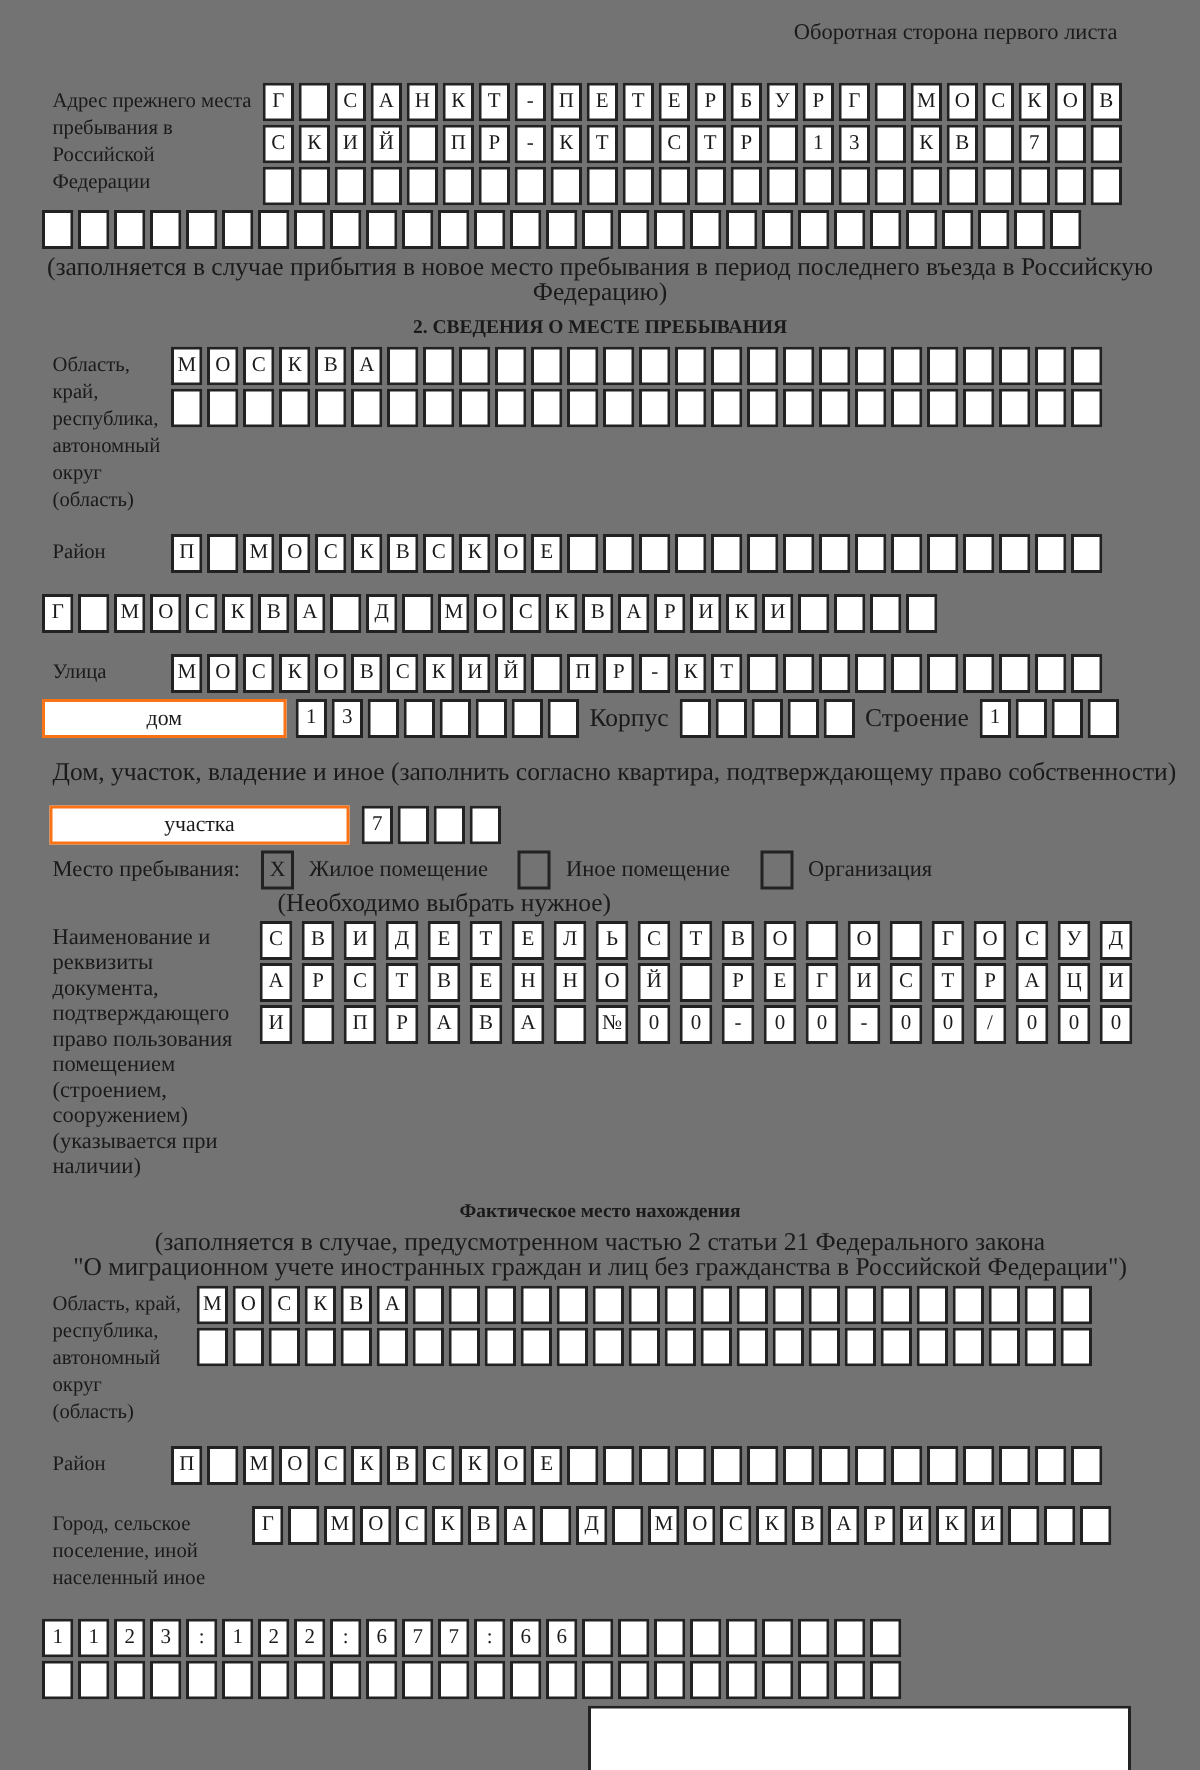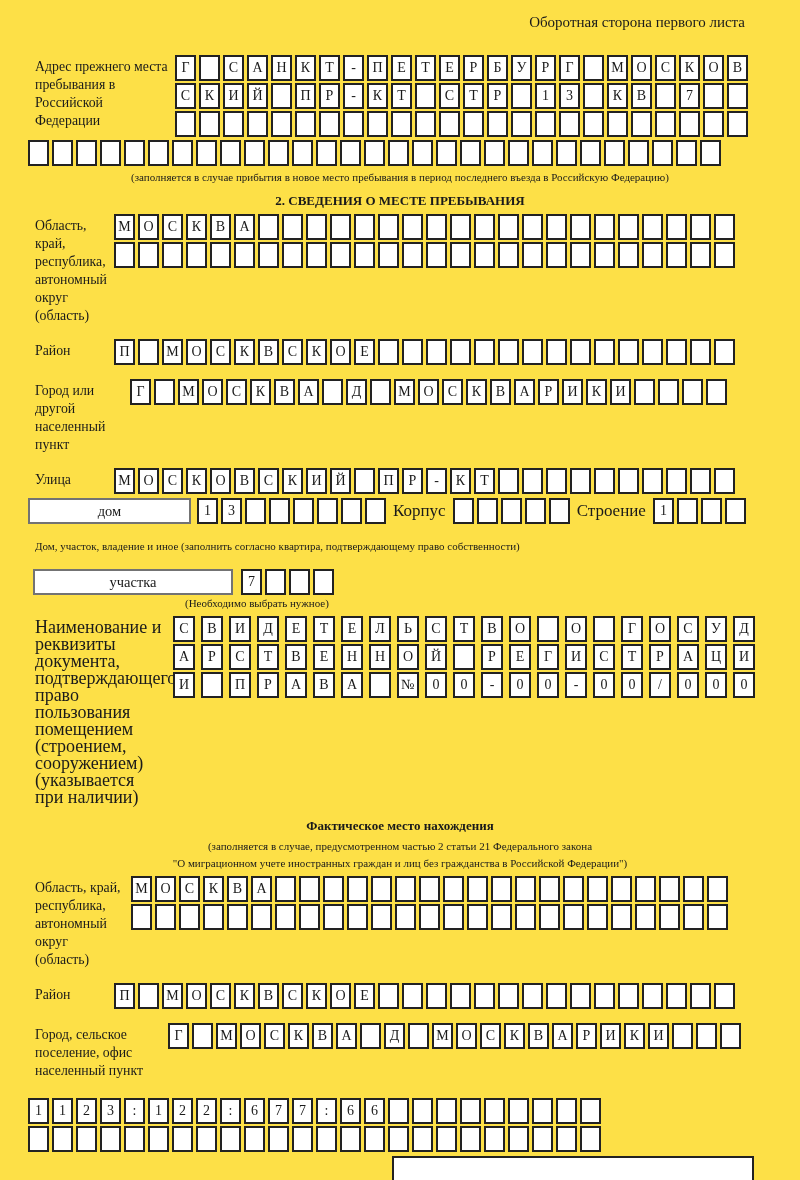--- a/index.html
+++ b/index.html
@@ -1,31 +1,31 @@
 <!DOCTYPE html>
 <html lang="ru"><head>
 <meta charset="utf-8">
 <style>
   html,body{margin:0;padding:0;background:#fff;}
   body{width:800px;height:1180px;font-family:"Liberation Serif","DejaVu Serif",serif;color:#1a1a1a;}
-  .page{position:relative;width:800px;height:1180px;overflow:hidden;background:#fde047;}
+  .page{position:relative;width:800px;height:1180px;overflow:hidden;background:#737373;}
   .hdr{text-align:right;padding:14px 55px 0 0;font-size:15px;}
   .frow{display:flex;align-items:flex-start;padding-left:28px;}
   .frow.center-v{align-items:center;}
   .flabel{flex:0 0 auto;font-size:13.8px;line-height:18px;padding:3px 6px 0 7px;box-sizing:border-box;}
-  .w147{width:147px}.w90{width:86px}.w105{width:102px}.w145{width:145px;font-size:18px;line-height:17px}.w103{width:103px}.w140{width:140px}
+  .w147{width:147px}.w90{width:86px}.w105{width:102px}.w145{width:145px;font-size:15px;line-height:17px}.w103{width:103px}.w140{width:140px}
   .rows{display:flex;flex-direction:column;gap:2px;}
   .cells{display:flex;gap:3px;}
   .cells.wide{gap:6px;}
   .cell{flex:0 0 auto;width:17px;height:22px;border:2px solid #222;font-size:14px;line-height:22px;text-align:center;background:#fff;}
   .cells.wide .cell{width:18px;}
-  .note{font-size:11px;line-height:17px;padding-left:35px;}
+  .note{font-size:17px;line-height:17px;padding-left:35px;}
   .note.center{text-align:center;padding:0 22px;}
   .sect-title{text-align:center;font-weight:bold;font-size:13px;line-height:19px;}
-  .boxfield{flex:0 0 auto;height:22px;border:2px solid #737373;font-size:14.5px;text-align:center;line-height:22px;background:#fff;}
+  .boxfield{flex:0 0 auto;height:22px;border:2px solid #f97316;font-size:14.5px;text-align:center;line-height:22px;background:#fff;}
   .house-box{width:159px}.apt-box{width:196px}
   .inline-lbl{font-size:17px;line-height:26px;margin:0 7px;white-space:nowrap;}
   .stay{display:flex;align-items:center;padding-left:35px;font-size:15px;}
   .stay .lead{margin-right:14px;}
   .cbox{flex:0 0 auto;width:18px;height:22px;border:2px solid #222;text-align:center;font-size:14.5px;line-height:22px;margin-right:10px;}
   .opt{margin-right:20px;}
   .stamp-box{width:358px;height:164px;border:2px solid #222;margin:4px 0 0 392px;background:#fff;}
   .mt2{margin-top:14px}.mt3{margin-top:3px}.mt4{margin-top:4px}.mt5{margin-top:5px}.mt10{margin-top:10px}.mt24{margin-top:24px}
   .pl33{padding-left:33px}
   .pt18{padding-top:18px}
@@ -245,21 +245,20 @@
         <span class="cell"></span>
         <span class="cell"></span>
         <span class="cell"></span>
         <span class="cell"></span>
         <span class="cell"></span>
         <span class="cell"></span>
       </div>
   </div>
 
   <div class="frow mt2">
-    <div class="flabel w105">Город или другой населенный пункт</div>
     <div class="cells">
         <span class="cell">Г</span>
         <span class="cell"></span>
         <span class="cell">М</span>
         <span class="cell">О</span>
         <span class="cell">С</span>
         <span class="cell">К</span>
         <span class="cell">В</span>
         <span class="cell">А</span>
         <span class="cell"></span>
@@ -347,20 +346,29 @@
   <div class="frow center-v mt2 pl33">
     <div class="boxfield apt-box">участка</div>
     <div class="cells" style="margin-left:8px">
         <span class="cell">7</span>
         <span class="cell"></span>
         <span class="cell"></span>
         <span class="cell"></span>
       </div>
   </div>
 
+  <div class="stay mt4">
+    <span class="lead">Место пребывания:</span>
+    <span class="cbox">X</span>
+    <span class="opt">Жилое помещение</span>
+    <span class="cbox"></span>
+    <span class="opt">Иное помещение</span>
+    <span class="cbox"></span>
+    <span class="opt">Организация</span>
+  </div>
   <div class="note" style="margin-left:150px">(Необходимо выбрать нужное)</div>
 
   <div class="frow mt4">
     <div class="flabel w145">Наименование и реквизиты документа, подтверждающего право пользования помещением (строением, сооружением) (указывается при наличии)</div>
     <div class="rows">
       <div class="cells wide">
           <span class="cell">С</span>
           <span class="cell">В</span>
           <span class="cell">И</span>
           <span class="cell">Д</span>
@@ -521,21 +529,21 @@
         <span class="cell"></span>
         <span class="cell"></span>
         <span class="cell"></span>
         <span class="cell"></span>
         <span class="cell"></span>
         <span class="cell"></span>
       </div>
   </div>
 
   <div class="frow mt2">
-    <div class="flabel w140">Город, сельское поселение, офис населенный пункт</div>
+    <div class="flabel w140">Город, сельское поселение, иной населенный иное</div>
     <div class="cells">
         <span class="cell">Г</span>
         <span class="cell"></span>
         <span class="cell">М</span>
         <span class="cell">О</span>
         <span class="cell">С</span>
         <span class="cell">К</span>
         <span class="cell">В</span>
         <span class="cell">А</span>
         <span class="cell"></span>

